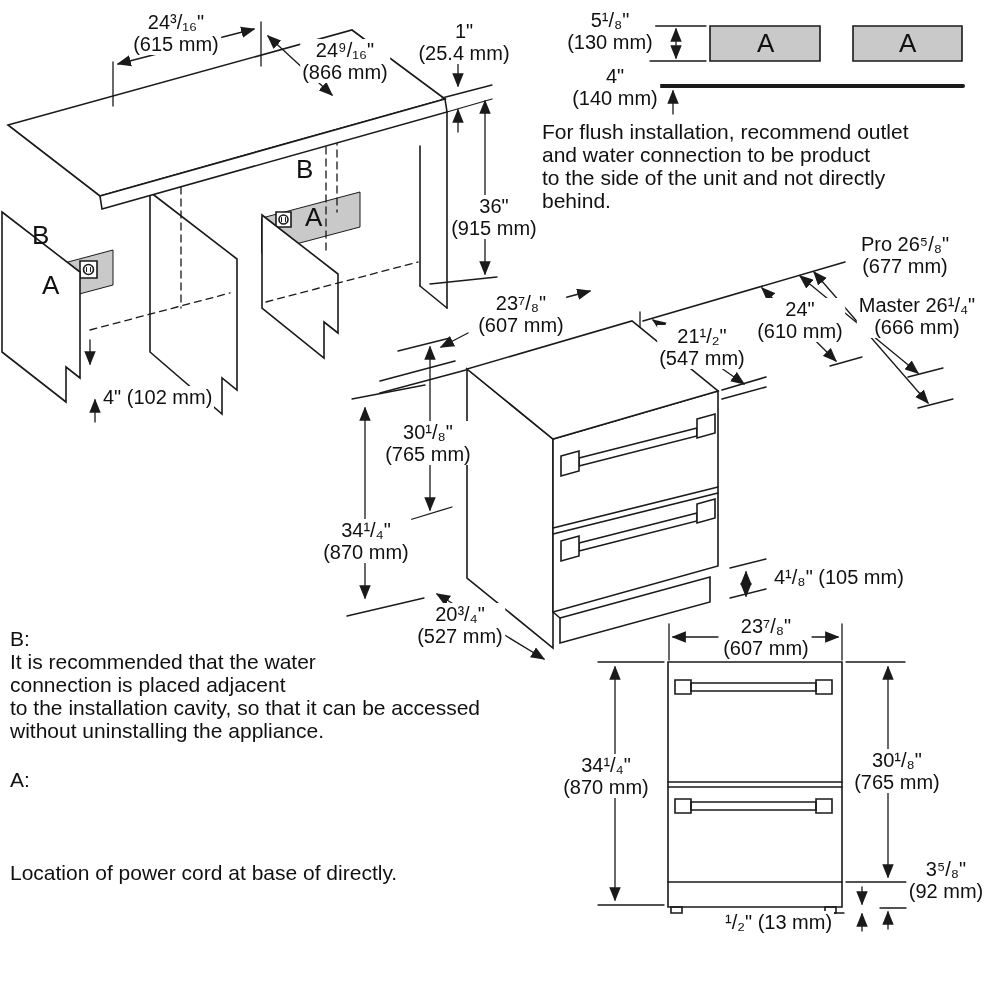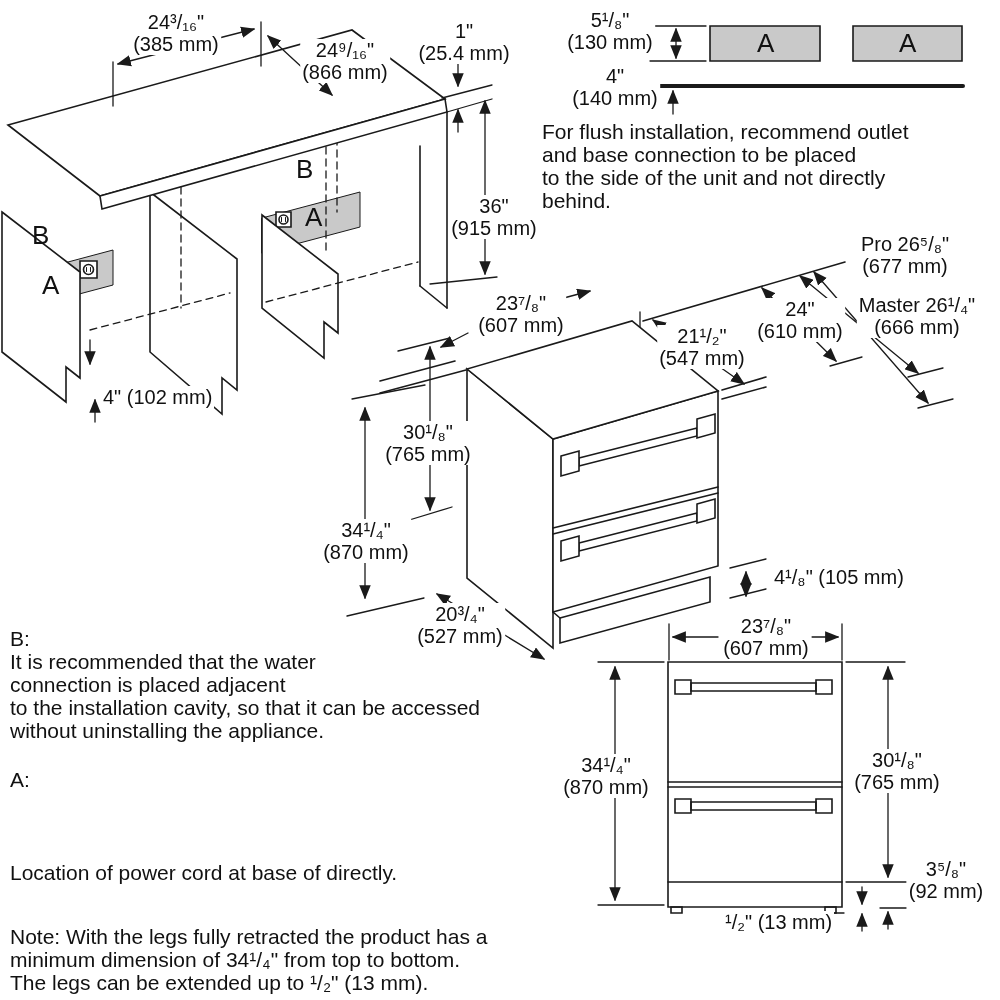--- a/index.html
+++ b/index.html
@@ -182,21 +182,21 @@
       <line x1="888" y1="929" x2="888" y2="912" stroke-width="1.3" marker-end="url(#ah)"></line>
 
       <line x1="798" y1="913" x2="844" y2="913" stroke-width="1.3"></line>
       <line x1="862" y1="887" x2="862" y2="904" stroke-width="1.3" marker-end="url(#ah)"></line>
       <line x1="862" y1="931" x2="862" y2="914" stroke-width="1.3" marker-end="url(#ah)"></line>
     </g>
   </svg>
 
   <div class="dim" style="left:176px;top:11px">
     <span>24³/₁₆"</span>
-    <span>(385 mm)</span>
+    <span>(615 mm)</span>
   </div>
   <div class="dim" style="left:345px;top:39px">
     <span>24⁹/₁₆"</span>
     <span>(866 mm)</span>
   </div>
   <div class="dim" style="left:464px;top:20px">
     <span>1"</span>
     <span>(25.4 mm)</span>
   </div>
   <div class="dim" style="left:494px;top:195px">
@@ -213,21 +213,21 @@
   <div class="biglabel" style="left:899px;top:30px">A</div>
   <div class="dim" style="left:610px;top:9px">
     <span>5¹/₈"</span>
     <span>(130 mm)</span>
   </div>
   <div class="dim" style="left:615px;top:65px">
     <span>4"</span>
     <span>(140 mm)</span>
   </div>
   <div class="note" style="left:542px;top:120px">For flush installation, recommend outlet
-and base connection to be placed
+and water connection to be product
 to the side of the unit and not directly
 behind.</div>
 
   <div class="dim" style="left:905px;top:233px">
     <span>Pro 26⁵/₈"</span>
     <span>(677 mm)</span>
   </div>
   <div class="dim" style="left:917px;top:294px">
     <span>Master 26¹/₄"</span>
     <span>(666 mm)</span>
@@ -276,17 +276,14 @@
   </div>
   <div class="dimL" style="left:723px;top:911px">¹/₂" (13 mm)</div>
 
   <div class="note" style="left:10px;top:627px">B:</div>
   <div class="note" style="left:10px;top:650px">It is recommended that the water
 connection is placed adjacent
 to the installation cavity, so that it can be accessed
 without uninstalling the appliance.</div>
   <div class="note" style="left:10px;top:768px">A:</div>
   <div class="note" style="left:10px;top:861px">Location of power cord at base of directly.</div>
-  <div class="note" style="left:10px;top:925px">Note: With the legs fully retracted the product has a
-minimum dimension of 34¹/₄" from top to bottom.
-The legs can be extended up to ¹/₂" (13 mm).</div>
 
 </div>
 
 </body></html>

